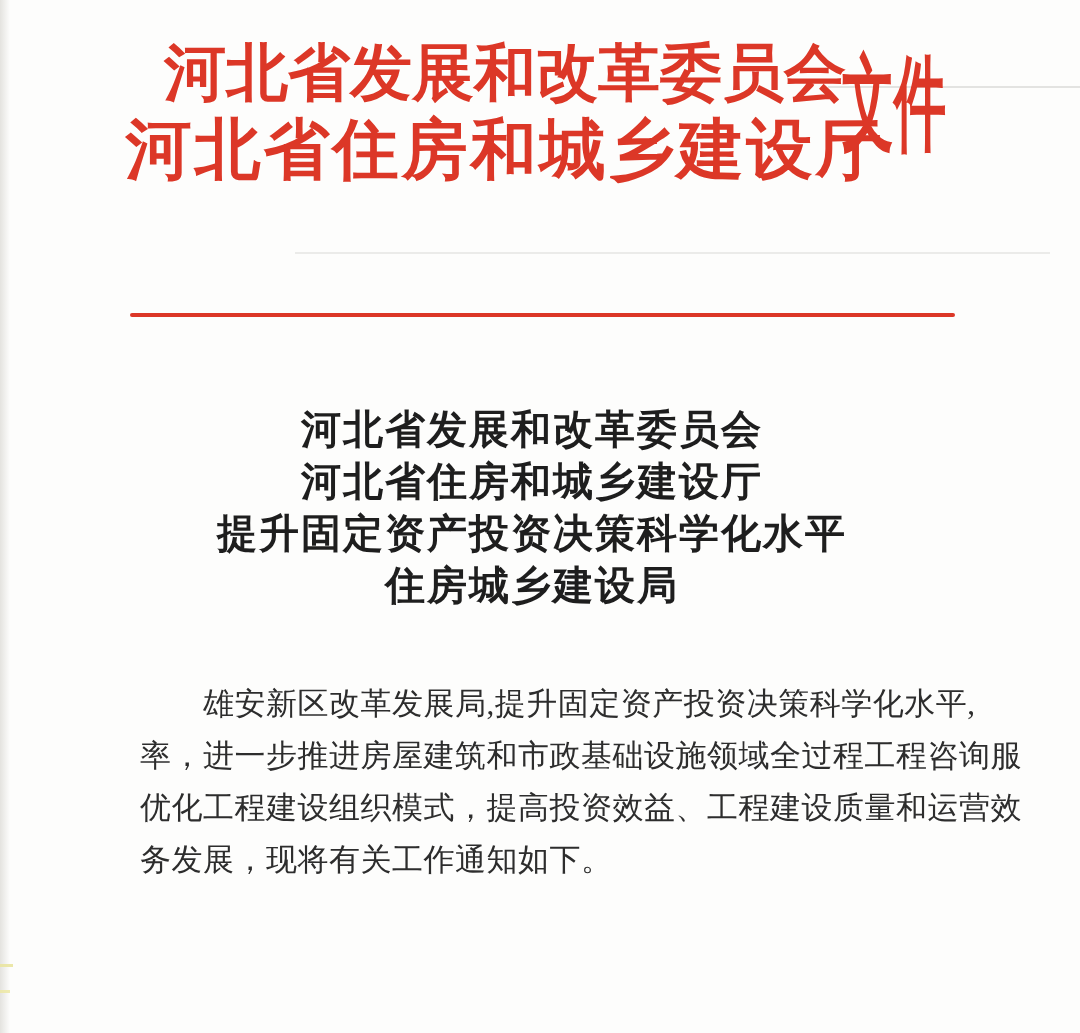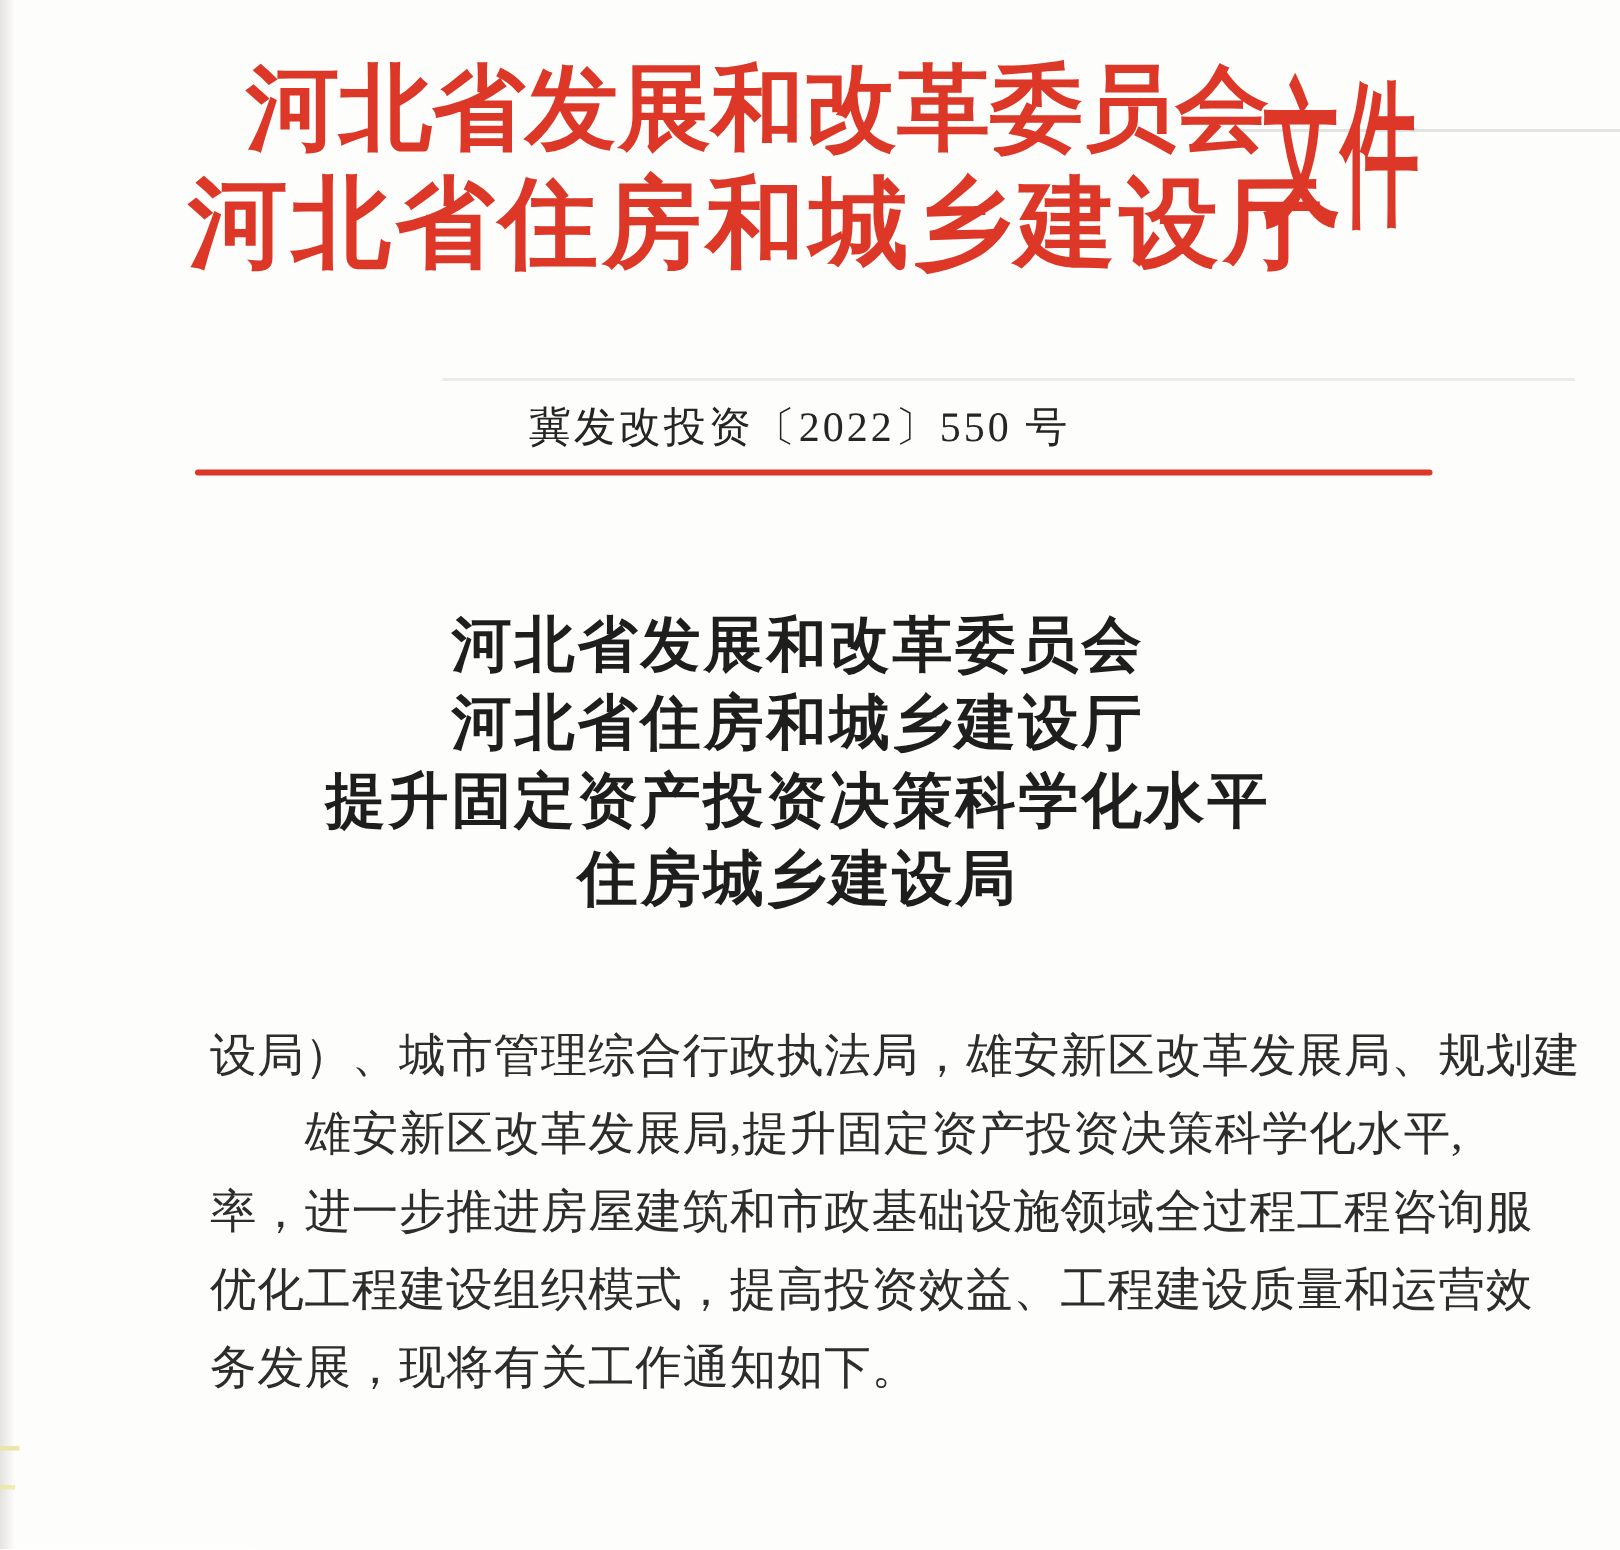--- a/index.html
+++ b/index.html
@@ -106,32 +106,30 @@
   <div class="edge-band"></div>
   <div class="artifact-line-1"></div>
   <div class="artifact-line-2"></div>
   <div class="yellow-mark-1"></div>
   <div class="yellow-mark-2"></div>
 
   <div class="org-line-1">河北省发展和改革委员会</div>
   <div class="org-line-2">河北省住房和城乡建设厅</div>
   <div class="doc-mark">文件</div>
 
-  <div class="doc-number">冀发改投资〔2022〕550 号</div>
 
   <div class="red-rule"></div>
 
   <div class="title-block">
     <div class="title-line">河北省发展和改革委员会</div>
     <div class="title-line">河北省住房和城乡建设厅</div>
     <div class="title-line">提升固定资产投资决策科学化水平</div>
     <div class="title-line">住房城乡建设局</div>
   </div>
 
   <div class="body-block">
-    <div class="body-line">设局）、城市管理综合行政执法局，雄安新区改革发展局、规划建</div>
     <div class="body-line">　　雄安新区改革发展局,提升固定资产投资决策科学化水平,</div>
     <div class="body-line">率，进一步推进房屋建筑和市政基础设施领域全过程工程咨询服</div>
     <div class="body-line">优化工程建设组织模式，提高投资效益、工程建设质量和运营效</div>
     <div class="body-line">务发展，现将有关工作通知如下。</div>
   </div>
 
 </div>
 
 </body></html>

